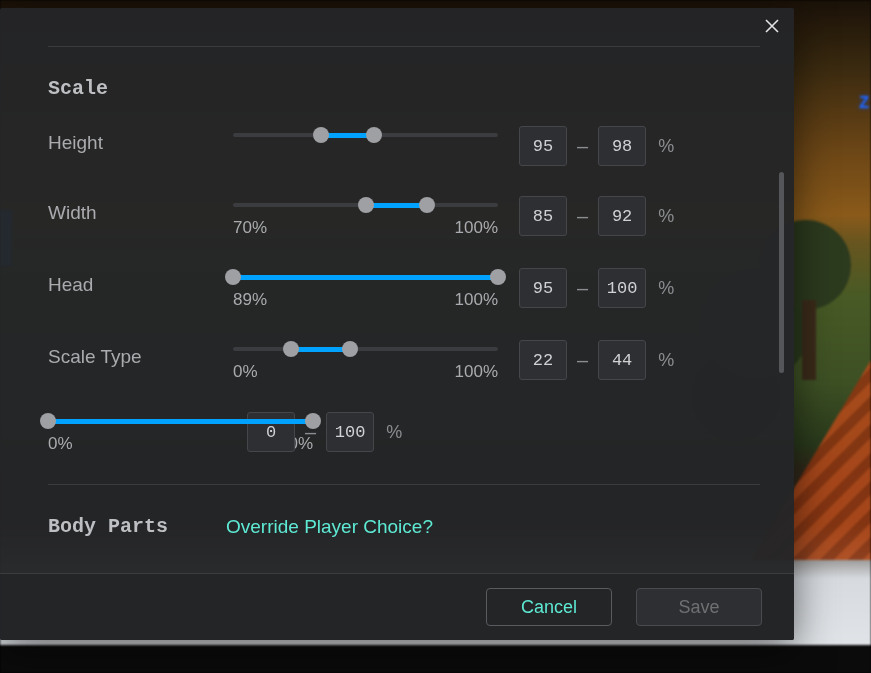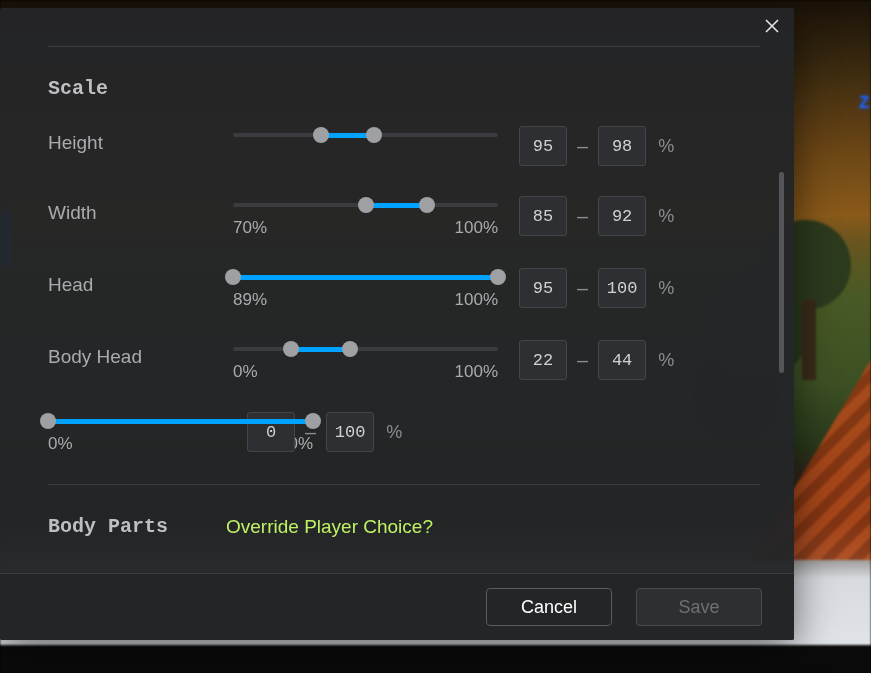--- a/index.html
+++ b/index.html
@@ -88,34 +88,34 @@
   }
   .value-box input {
     width:100%; height:100%; border:none; background:transparent; color:#cfd1d3;
     font-size:17px; text-align:center; outline:none; font-family:inherit;
   }
   .dash { color:#8b8d90; font-size:20px; line-height:1; }
   .unit { color:#8b8d90; font-size:18px; margin-left:2px; }
 
   
   .row-bp { display:grid; grid-template-columns:178px 1fr; align-items:center; }
-  .row-bp .q { font-size:19px; color:#bef264; }
+  .row-bp .q { font-size:19px; color:#5eead4; }
 
   
   .modal-footer {
     position:absolute; left:0; right:0; bottom:0; height:67px;
     border-top:1px solid #3c3d40;
     display:flex; justify-content:flex-end; align-items:center; gap:24px;
     padding-right:32px;
     background: rgba(36,37,39,0.98);
   }
   .btn {
     min-width:126px; height:38px; border-radius:4px; font-size:18px;
     display:flex; align-items:center; justify-content:center; cursor:pointer;
-    border:1px solid #5a5b5f; background:transparent; color:#ffffff;
+    border:1px solid #5a5b5f; background:transparent; color:#5eead4;
   }
   .btn.save { border-color:#4a4b4e; color:#6e7072; background:#2e2f32; cursor:default; }
 
 </style>
 </head>
 <body>
 
 <div class="scene">
   <div class="tree"></div>
   <div class="trunk"></div>
@@ -205,21 +205,21 @@
               <input value="95" style="">
             </div>
             <span class="dash">–</span>
             <div class="value-box">
               <input value="100" style="">
             </div>
             <span class="unit">%</span>
           </div>
         </div>
         <div class="row">
-          <div class="row-label">Body Head</div>
+          <div class="row-label">Scale Type</div>
           <div class="slider-wrap">
             <div class="slider-track">
               <div class="slider-rail"></div>
               <div class="slider-fill" style="left:22%;width:22%"></div>
               <div class="slider-handle" style="left:22%"></div>
               <div class="slider-handle" style="left:44%"></div>
             </div>
             <div class="slider-bounds">
               <span>0%</span>
               <span>100%</span>

